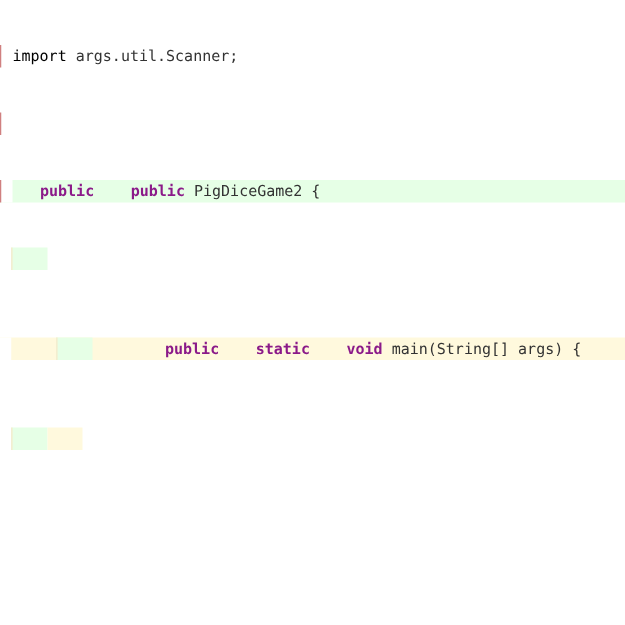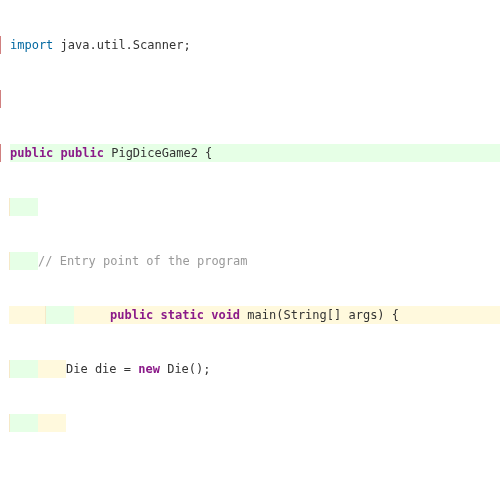--- a/index.html
+++ b/index.html
@@ -32,45 +32,43 @@
     width: 28px;
     height: 18px;
     flex-shrink: 0;
   }
   .bg-green { background: #e6ffe6; }
   .bg-yellow { background: #fff9dd; gap: 36px; }
   .code {
     flex: 1;
     padding-left: 0;
   }
-  .kw { color: #8b1a89; font-weight: bold; }
+  .kw { color: #8b1a89; font-weight: bold; margin-left: 22px; }
   .num { color: #3a3add; }
   .comment { color: #999; }
-  .imp { color: #0369a1; }
+  .imp { color: #000000; }
   .redborder { border-left: 1px solid #d08080; }
   .paleborder { border-left: 1px solid #f5e9c8; }
 </style>
 </head>
 <body>
 
 <div class="editor">
 
-<div class="line"><span class="gutter redborder"></span><span class="code"><span class="imp">import</span><span> java.util.Scanner;</span></span></div>
+<div class="line"><span class="gutter redborder"></span><span class="code"><span class="imp">import</span><span> args.util.Scanner;</span></span></div>
 
 <div class="line"><span class="gutter redborder"></span><span class="code"></span></div>
 
 <div class="line bg-green"><span class="gutter redborder"></span><span class="code"><span class="kw">public</span> <span class="kw">public</span><span> PigDiceGame2 {</span></span></div>
 
 <div class="line"><span class="gutter"></span><span class="indent bg-green paleborder"></span><span class="code"></span></div>
 
-<div class="line"><span class="gutter"></span><span class="indent bg-green paleborder"></span><span class="code"><span class="comment">// Entry point of the program</span></span></div>
 
 <div class="line bg-yellow"><span class="gutter"></span><span class="indent bg-green paleborder"></span><span class="code"><span class="kw">public</span> <span class="kw">static</span> <span class="kw">void</span><span> main(String[] args) {</span></span></div>
 
-<div class="line"><span class="gutter"></span><span class="indent bg-green paleborder"></span><span class="indent bg-yellow"></span><span class="code"><span>Die die = </span><span class="kw">new</span><span> Die();</span></span></div>
 
 <div class="line"><span class="gutter"></span><span class="indent bg-green paleborder"></span><span class="indent bg-yellow"></span></div>
 
 
 
 
 
 
 
 

